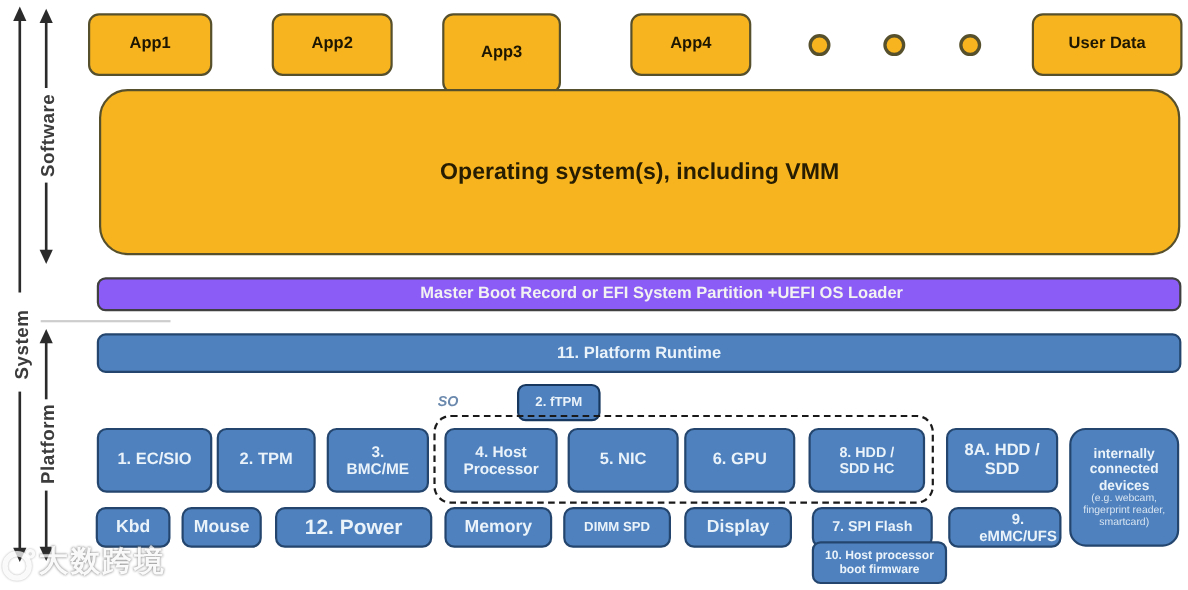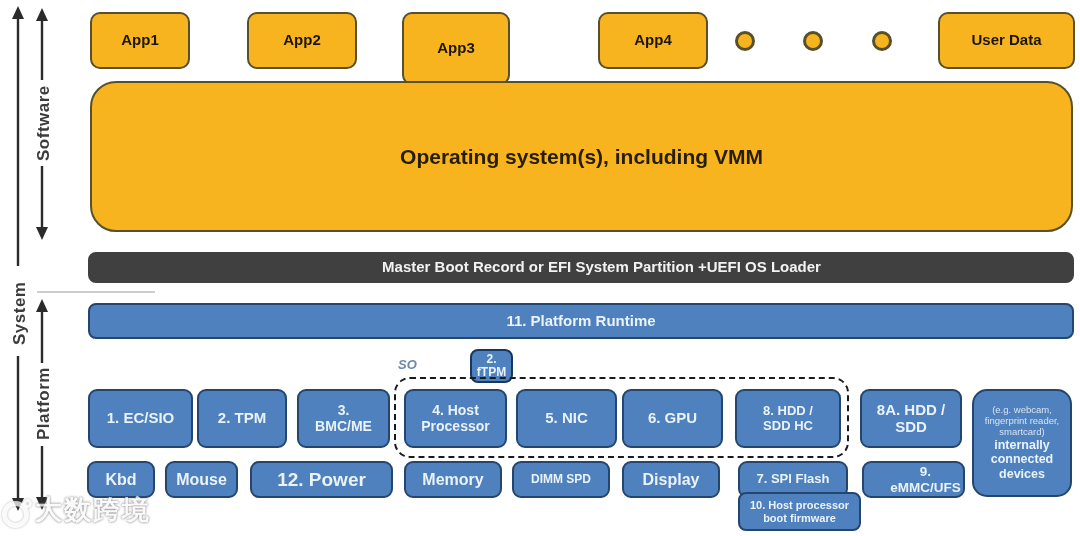--- a/index.html
+++ b/index.html
@@ -15,21 +15,21 @@
   .gold{
     background:#F8B41E;border:2.5px solid #57502C;border-radius:10px;
     color:#1d1602;font-weight:700;font-size:15px;
   }
   .os-box{
     background:#F8B41E;border:2.5px solid #57502C;border-radius:26px;
     color:#261d02;font-weight:700;font-size:21px;
   }
   
   .gray-bar{
-    background:#404040;border:2.5px solid #404040;border-radius:8px;
+    background:#8b5cf6;border:2.5px solid #404040;border-radius:8px;
     color:#f2f2f2;font-weight:600;font-size:15px;padding-left:41px;
   }
   
   .blue{
     background:#4E81BD;border:2.5px solid #24466E;border-radius:9px;
     color:#EAF2FA;font-weight:700;font-size:15px;
   }
   .bar{border-radius:8px;}
   .r1{top:389px;height:59px;}
   .r2{top:461px;height:37px;font-size:16px;border-width:2px;}
@@ -92,64 +92,64 @@
       <line x1="42" y1="310" x2="42" y2="363"></line>
       <line x1="42" y1="446" x2="42" y2="498"></line>
       <polygon points="42,510 36,497 48,497" stroke="none"></polygon>
     </g>
   </svg>
 
   <div class="vlabel" style="left:31px;top:79px;width:26px;height:88px;">Software</div>
   <div class="vlabel" style="left:7px;top:272px;width:26px;height:82px;">System</div>
   <div class="vlabel" style="left:31px;top:362px;width:26px;height:84px;">Platform</div>
 
-  <div class="box gold" style="left:90px;top:12px;width:100px;height:57px;">App1</div>
+  <div class="box gold" style="left:80px;top:12px;width:113px;height:57px;">App1</div>
   <div class="box gold" style="left:247px;top:12px;width:110px;height:57px;">App2</div>
   <div class="box gold" style="left:402px;top:12px;width:108px;height:73px;">App3</div>
-  <div class="box gold" style="left:573px;top:12px;width:110px;height:57px;margin-left:25px;">App4</div>
+  <div class="box gold" style="left:573px;top:12px;width:110px;height:57px;">App4</div>
 
   <div class="dot" style="left:735px;"></div>
   <div class="dot" style="left:803px;"></div>
   <div class="dot" style="left:872px;"></div>
 
   <div class="box gold" style="left:938px;top:12px;width:137px;height:57px;">User Data</div>
 
   <div class="box os-box" style="left:90px;top:81px;width:983px;height:151px;">Operating system(s), including VMM</div>
 
   <div class="box gray-bar" style="left:88px;top:252px;width:986px;height:31px;">Master Boot Record or EFI System Partition +UEFI OS Loader</div>
 
   <div class="sep" style="left:37px;top:291px;width:118px;height:2px;"></div>
 
   <div class="box blue bar" style="left:88px;top:303px;width:986px;height:36px;">11. Platform Runtime</div>
 
   <div class="so-label" style="left:398px;top:357px;font-style:italic;">SO</div>
-  <div class="box blue" style="left:470px;top:349px;width:43px;height:34px;font-size:12px;border-color:#17375E;border-radius:8px;">2. fTPM</div>
+  <div class="box blue" style="left:470px;top:349px;width:76px;height:34px;font-size:12px;border-color:#17375E;border-radius:8px;">2. fTPM</div>
 
   <div class="dashed-outline" style="left:394px;top:377px;width:455px;height:81px;"></div>
 
   <div class="box blue r1" style="left:88px;width:105px;">1. EC/SIO</div>
   <div class="box blue r1" style="left:197px;width:90px;">2. TPM</div>
   <div class="box blue r1" style="left:297px;width:93px;font-size:14px;">3.
 BMC/ME</div>
   <div class="box blue r1" style="left:404px;width:103px;font-size:14px;">4. Host
 Processor</div>
   <div class="box blue r1" style="left:516px;width:101px;">5. NIC</div>
   <div class="box blue r1" style="left:622px;width:101px;">6. GPU</div>
   <div class="box blue r1" style="left:735px;width:106px;font-size:13px;">8. HDD /
 SDD HC</div>
   <div class="box blue r1" style="left:860px;width:102px;">8A.  HDD /
 SDD</div>
 
   <div class="box blue" style="left:972px;top:389px;width:100px;height:108px;border-radius:15px;flex-direction:column;padding:4px 2px;">
+    <span style="font-size:12.5px;white-space:pre-line;line-height:1.15;">internally
+connected
+devices</span>
     <span style="font-size:9.5px;font-weight:400;white-space:pre-line;line-height:1.15;color:#d7e4f2;">(e.g. webcam,
 fingerprint reader,
 smartcard)</span>
-    <span style="font-size:12.5px;white-space:pre-line;line-height:1.15;">internally
-connected
-devices</span>
   </div>
 
   <div class="box blue r2" style="left:87px;width:68px;">Kbd</div>
   <div class="box blue r2" style="left:165px;width:73px;">Mouse</div>
   <div class="box blue r2" style="left:250px;width:143px;font-size:19px;">12. Power</div>
   <div class="box blue r2" style="left:404px;width:98px;">Memory</div>
   <div class="box blue r2" style="left:512px;width:98px;font-size:12px;">DIMM SPD</div>
   <div class="box blue r2" style="left:622px;width:98px;">Display</div>
   <div class="box blue r2" style="left:738px;width:110px;font-size:13px;">7. SPI Flash</div>
   <div class="box blue r2" style="left:862px;width:103px;font-size:13.5px;padding-left:24px;">9. eMMC/UFS</div>

